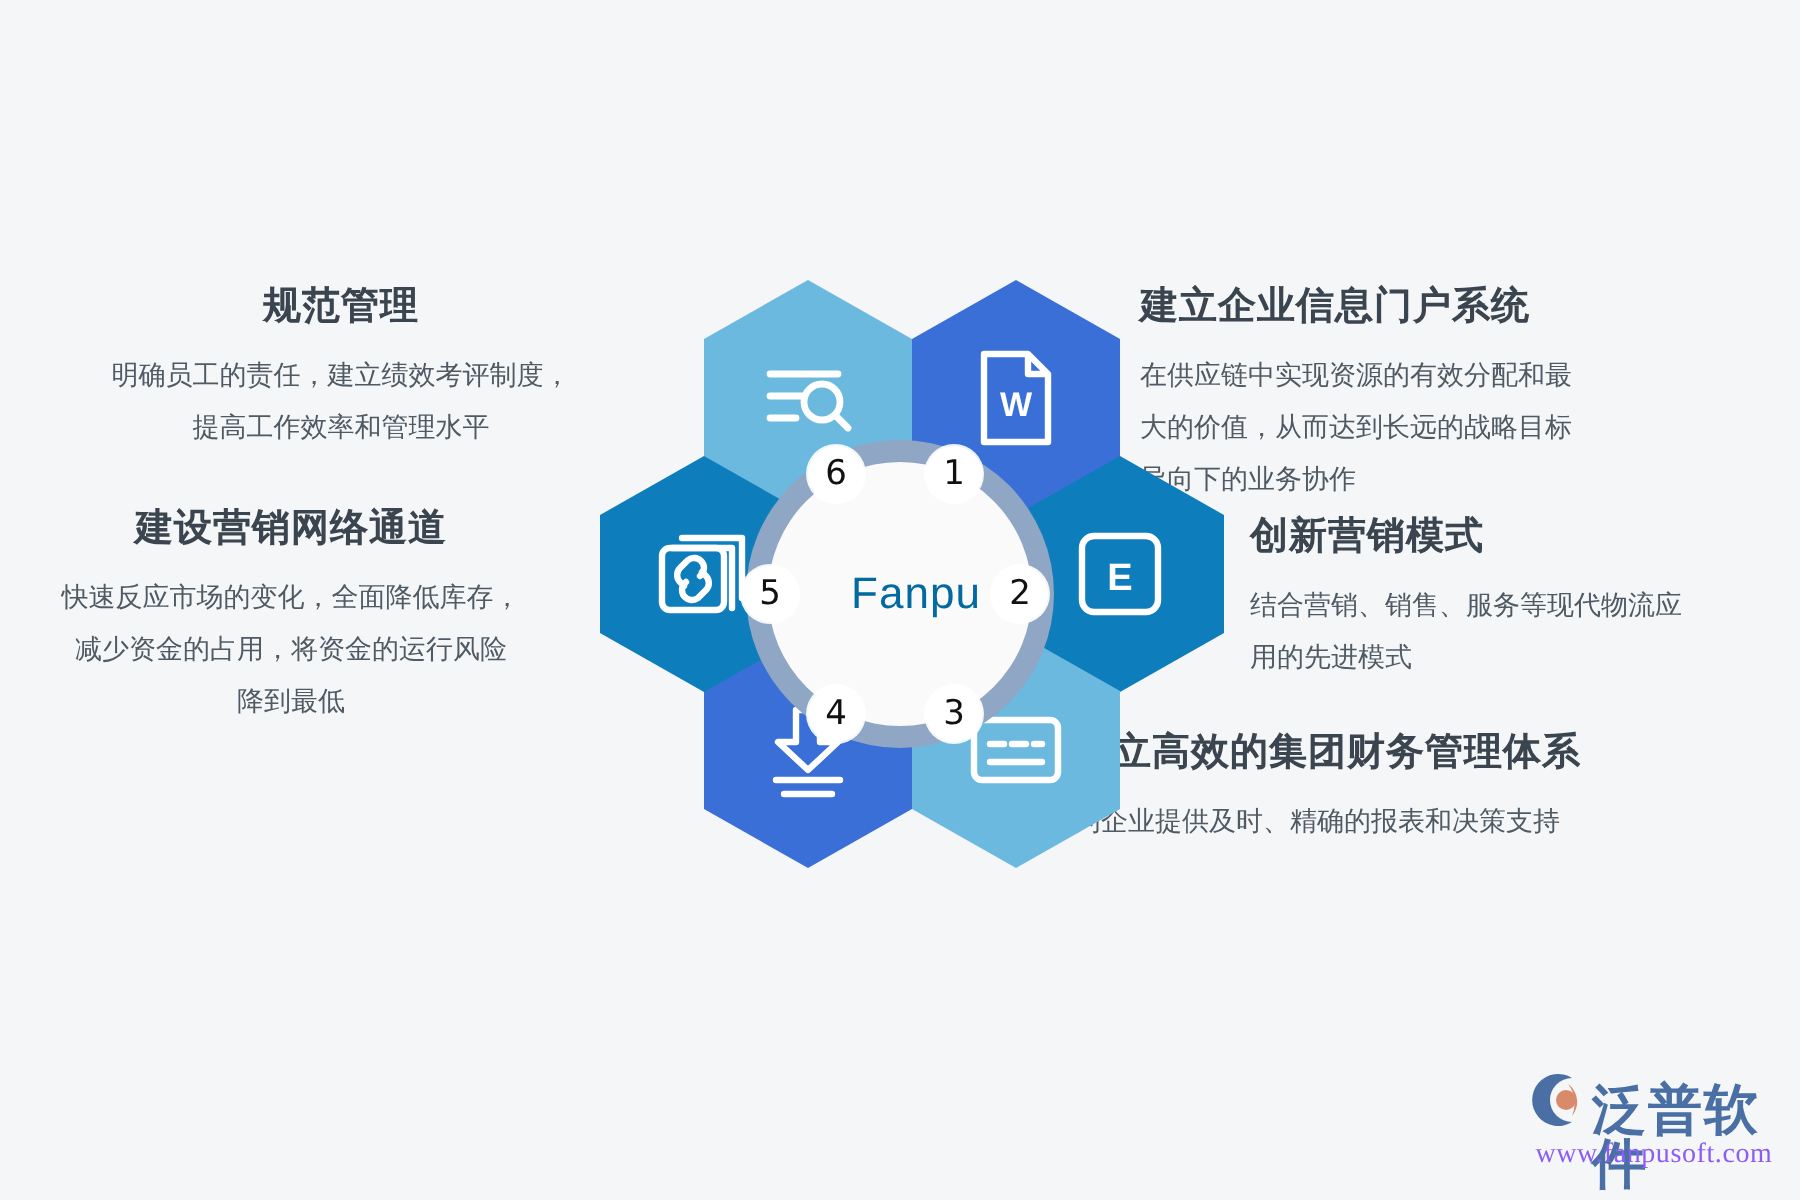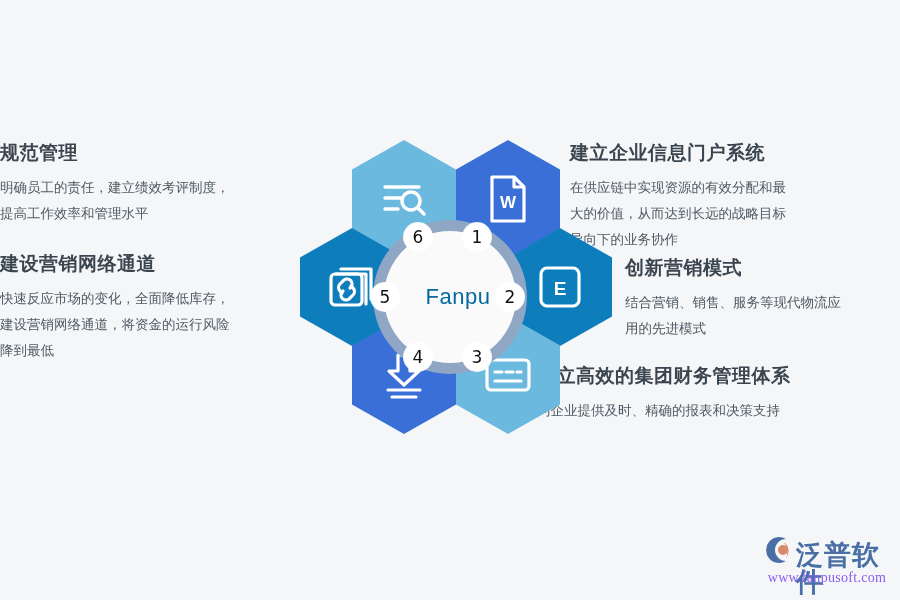--- a/index.html
+++ b/index.html
@@ -22,21 +22,21 @@
     margin-bottom:9px;
     white-space:nowrap;
   }
   .block .line{
     font-size:13.5px;
     color:#4f5a64;
     line-height:26px;
     white-space:nowrap;
   }
   .right{text-align:left;}
-  .left{text-align:left;}
+  .left{text-align:center;}
 
   
   #blk-top-left   {left:0px;   top:140px; width:341px;}
   #blk-mid-left   {left:0px;   top:251px; width:291px;}
   #blk-bot-left   {left:0px;   top:360px; width:316px;}
   #blk-top-right  {left:570px; top:140px; width:330px;}
   #blk-mid-right  {left:625px; top:255px; width:275px;}
   #blk-bot-right  {left:537px; top:363px; width:363px;}
 
   
@@ -109,21 +109,21 @@
 
   <div class="block left" id="blk-top-left">
     <div class="title">规范管理</div>
     <div class="line">明确员工的责任，建立绩效考评制度，</div>
     <div class="line">提高工作效率和管理水平</div>
   </div>
 
   <div class="block left" id="blk-mid-left">
     <div class="title">建设营销网络通道</div>
     <div class="line">快速反应市场的变化，全面降低库存，</div>
-    <div class="line">建设营销网络通道，将资金的运行风险</div>
+    <div class="line">减少资金的占用，将资金的运行风险</div>
     <div class="line">降到最低</div>
   </div>
 
 
   <div class="block right" id="blk-top-right">
     <div class="title">建立企业信息门户系统</div>
     <div class="line">在供应链中实现资源的有效分配和最</div>
     <div class="line">大的价值，从而达到长远的战略目标</div>
     <div class="line">导向下的业务协作</div>
   </div>

